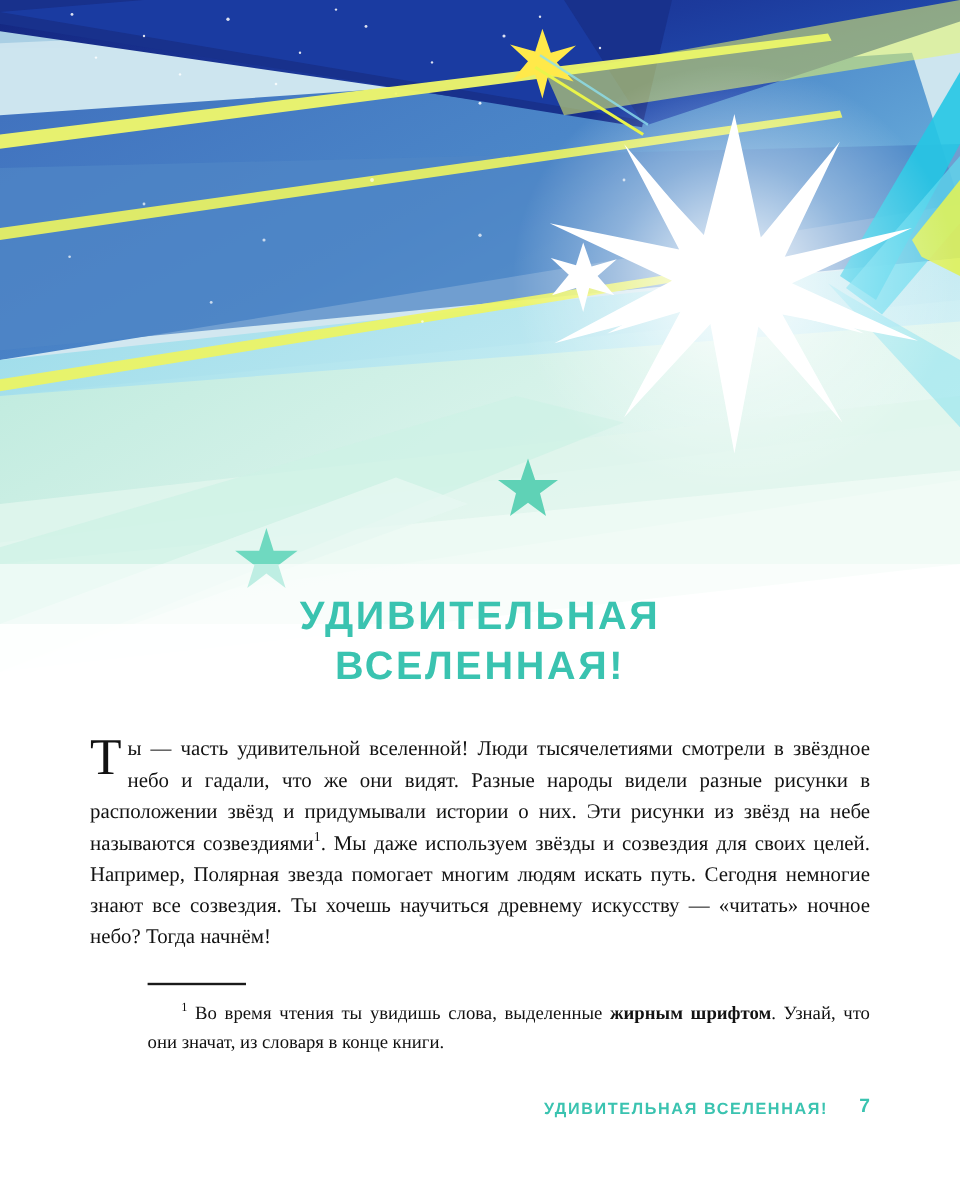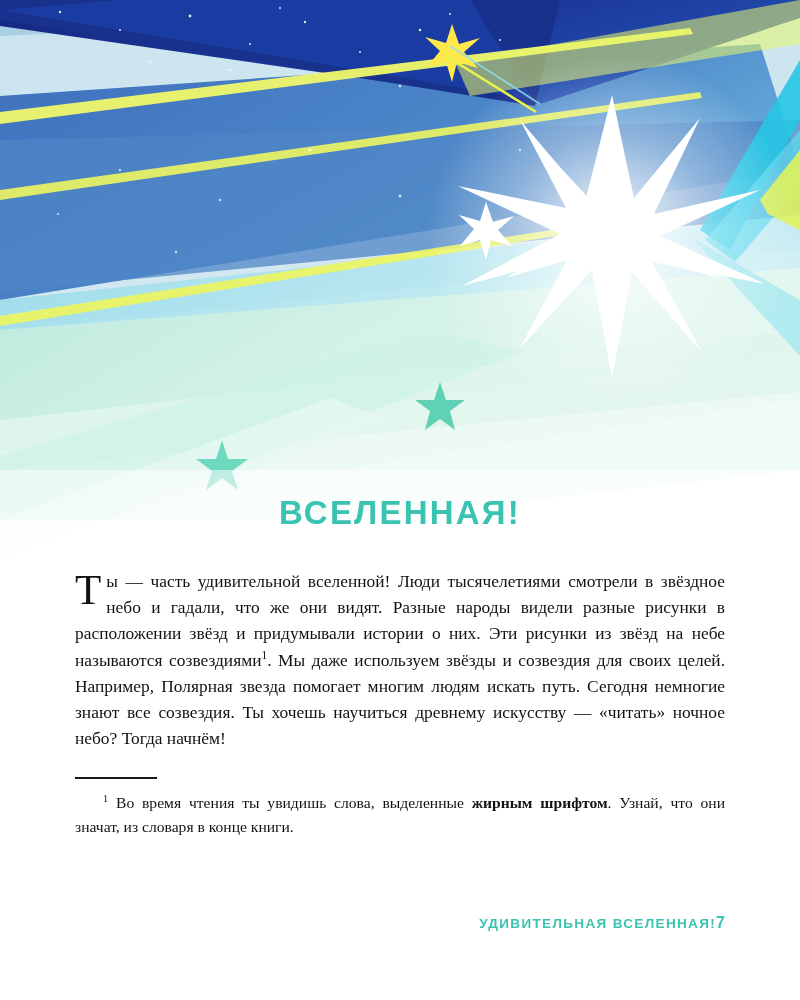--- a/index.html
+++ b/index.html
@@ -71,20 +71,21 @@
     padding: 4px 5px 0 0;
     color: #121212;
     font-family: "Liberation Serif", serif;
   }
   .body-text b { font-weight: normal; }
   sup { font-size: 0.66em; vertical-align: super; line-height: 0; }
 
   .footnote-wrap {
     margin-top: 26px;
     position: relative;
+    margin-left: 48px;
   }
   .footnote-rule {
     width: 82px;
     height: 2px;
     background: #1a1a1a;
     margin-bottom: 12px;
   }
   .footnote {
     font-family: "Liberation Serif", serif;
     font-size: 15.6px;
@@ -96,20 +97,21 @@
   }
   .footnote b { font-weight: bold; }
 
   
   .footer {
     position: absolute;
     right: 75px;
     bottom: 68px;
     display: flex;
     align-items: center;
+    gap: 26px;
   }
   .footer-title {
     font-family: "Liberation Sans", sans-serif;
     font-size: 13.5px;
     font-weight: bold;
     letter-spacing: 1.35px;
     color: #3ac3b0;
     text-transform: uppercase;
   }
   .footer-page {
@@ -249,20 +251,21 @@
       </g>
 
       <rect x="0" y="470" width="800" height="90" fill="#ffffff" opacity="0.55"></rect>
       <rect x="0" y="520" width="800" height="40" fill="#ffffff" opacity="0.85"></rect>
     </svg>
   </div>
 
   <div class="content">
 
     <h1 class="title">
+      <span>УДИВИТЕЛЬНАЯ</span>
       <span class="l2">ВСЕЛЕННАЯ!</span>
     </h1>
 
     <p class="body-text">
       <span class="dropcap">Т</span><span>ы — часть удивительной вселенной! Люди тысячелетиями смотрели в звёздное небо и гадали, что же они видят. Разные народы видели разные рисунки в расположении звёзд и придумывали истории о них. Эти рисунки из звёзд на небе называются </span><b>созвездиями</b><sup>1</sup><span>. Мы даже используем звёзды и созвездия для своих целей. Например, Полярная звезда помогает многим людям искать путь. Сегодня немногие знают все созвездия. Ты хочешь научиться древнему искусству — «читать» ночное небо? Тогда начнём!</span>
     </p>
 
     <div class="footnote-wrap">
       <div class="footnote-rule"></div>
       <p class="footnote"><sup>1</sup><span> Во время чтения ты увидишь слова, выделенные </span><b>жирным шрифтом</b><span>. Узнай, что они значат, из словаря в конце книги.</span></p>

